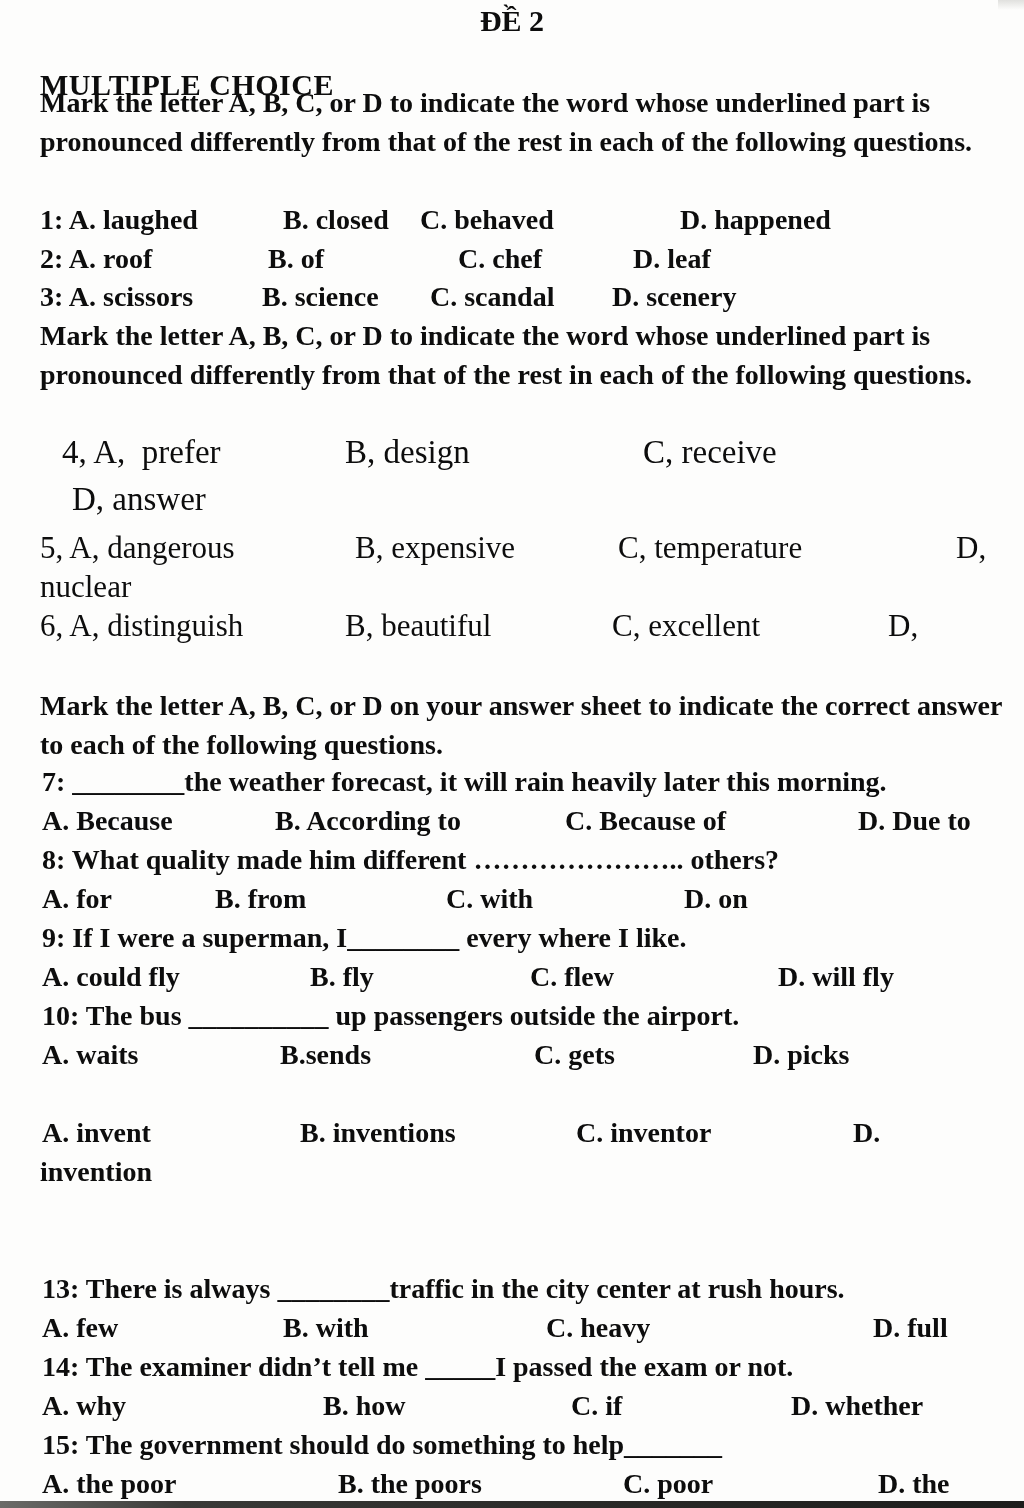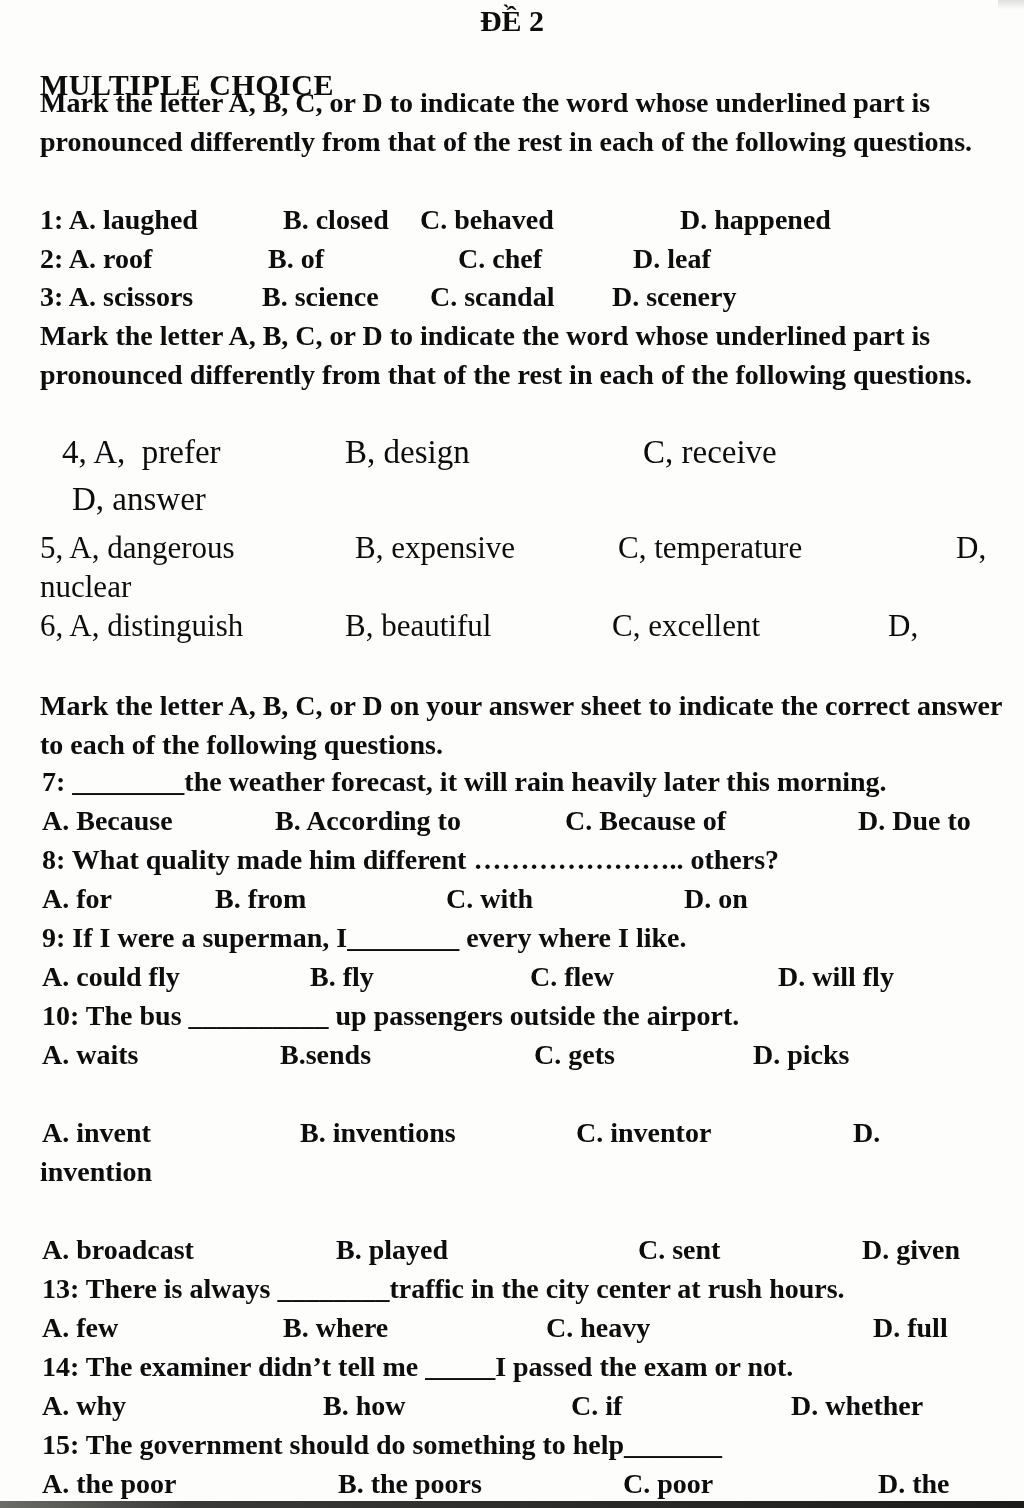--- a/index.html
+++ b/index.html
@@ -129,33 +129,27 @@
   <div class="line" style="top:1114px">
     <span class="seg" style="left:42px">A. invent</span>
     <span class="seg" style="left:300px">B. inventions</span>
     <span class="seg" style="left:576px">C. inventor</span>
     <span class="seg" style="left:853px">D.</span>
   </div>
   <div class="line" style="top:1153px">
     <span class="seg" style="left:40px">invention</span>
   </div>
 
-  <div class="line" style="top:1231px">
-    <span class="seg" style="left:42px">A. broadcast</span>
-    <span class="seg" style="left:336px">B. played</span>
-    <span class="seg" style="left:638px">C. sent</span>
-    <span class="seg" style="left:862px">D. given</span>
-  </div>
 
   <div class="line" style="top:1270px">
     <span class="seg" style="left:42px">13: There is always ________traffic in the city center at rush hours.</span>
   </div>
   <div class="line" style="top:1309px">
     <span class="seg" style="left:42px">A. few</span>
-    <span class="seg" style="left:283px">B. where</span>
+    <span class="seg" style="left:283px">B. with</span>
     <span class="seg" style="left:546px">C. heavy</span>
     <span class="seg" style="left:873px">D. full</span>
   </div>
 
   <div class="line" style="top:1348px">
     <span class="seg" style="left:42px">14: The examiner didn’t tell me _____I passed the exam or not.</span>
   </div>
   <div class="line" style="top:1387px">
     <span class="seg" style="left:42px">A. why</span>
     <span class="seg" style="left:323px">B. how</span>

